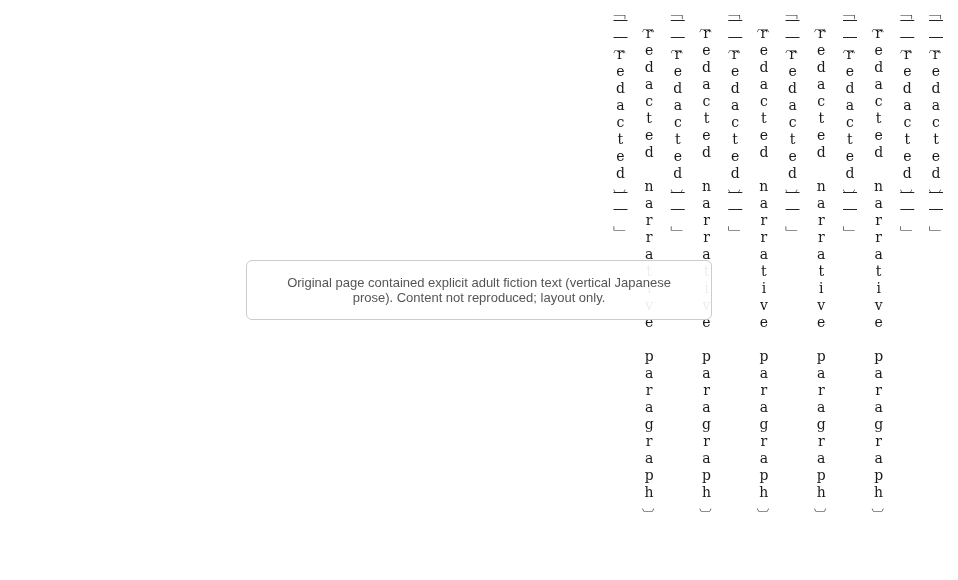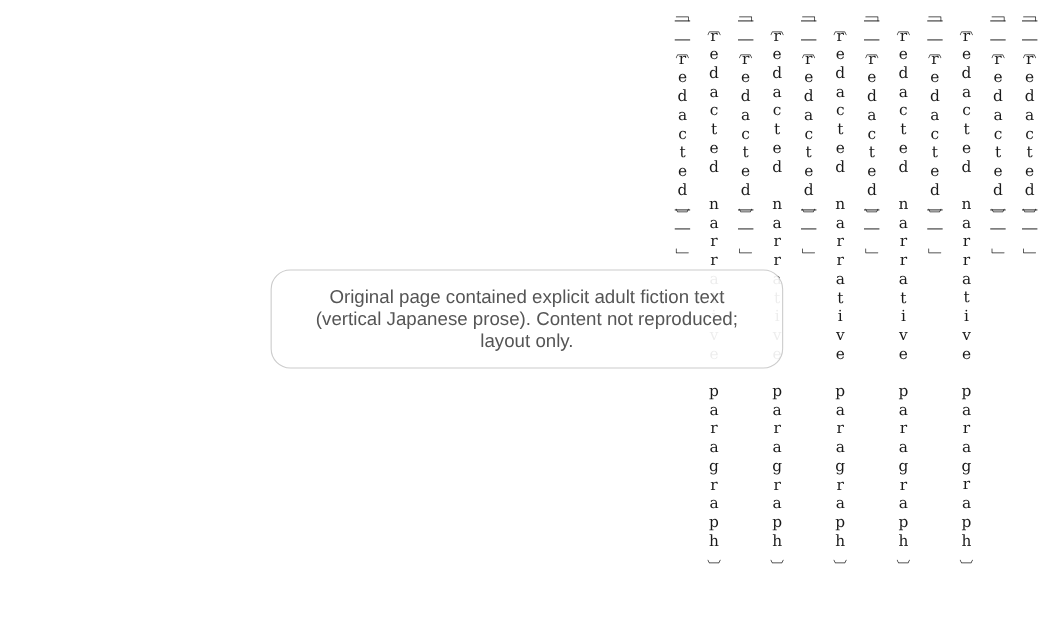--- a/index.html
+++ b/index.html
@@ -32,24 +32,24 @@
     text-indent: 0;
   }
   .redaction-notice {
     position: absolute;
     left: 50%;
     top: 50%;
     transform: translate(-50%, -50%);
     writing-mode: horizontal-tb;
     background: rgba(255,255,255,0.92);
     border: 1px solid #cccccc;
-    border-radius: 18px;
+    border-radius: 6px;
     padding: 14px 22px;
     font-family: "Liberation Sans", sans-serif;
-    font-size: 17px;
+    font-size: 13px;
     color: #555555;
     max-width: 420px;
     text-align: center;
   }
 </style>
 </head>
 <body>
 
 <div class="page" id="page-root">
     <p class="para dialogue">「――〔redacted〕――」</p>

